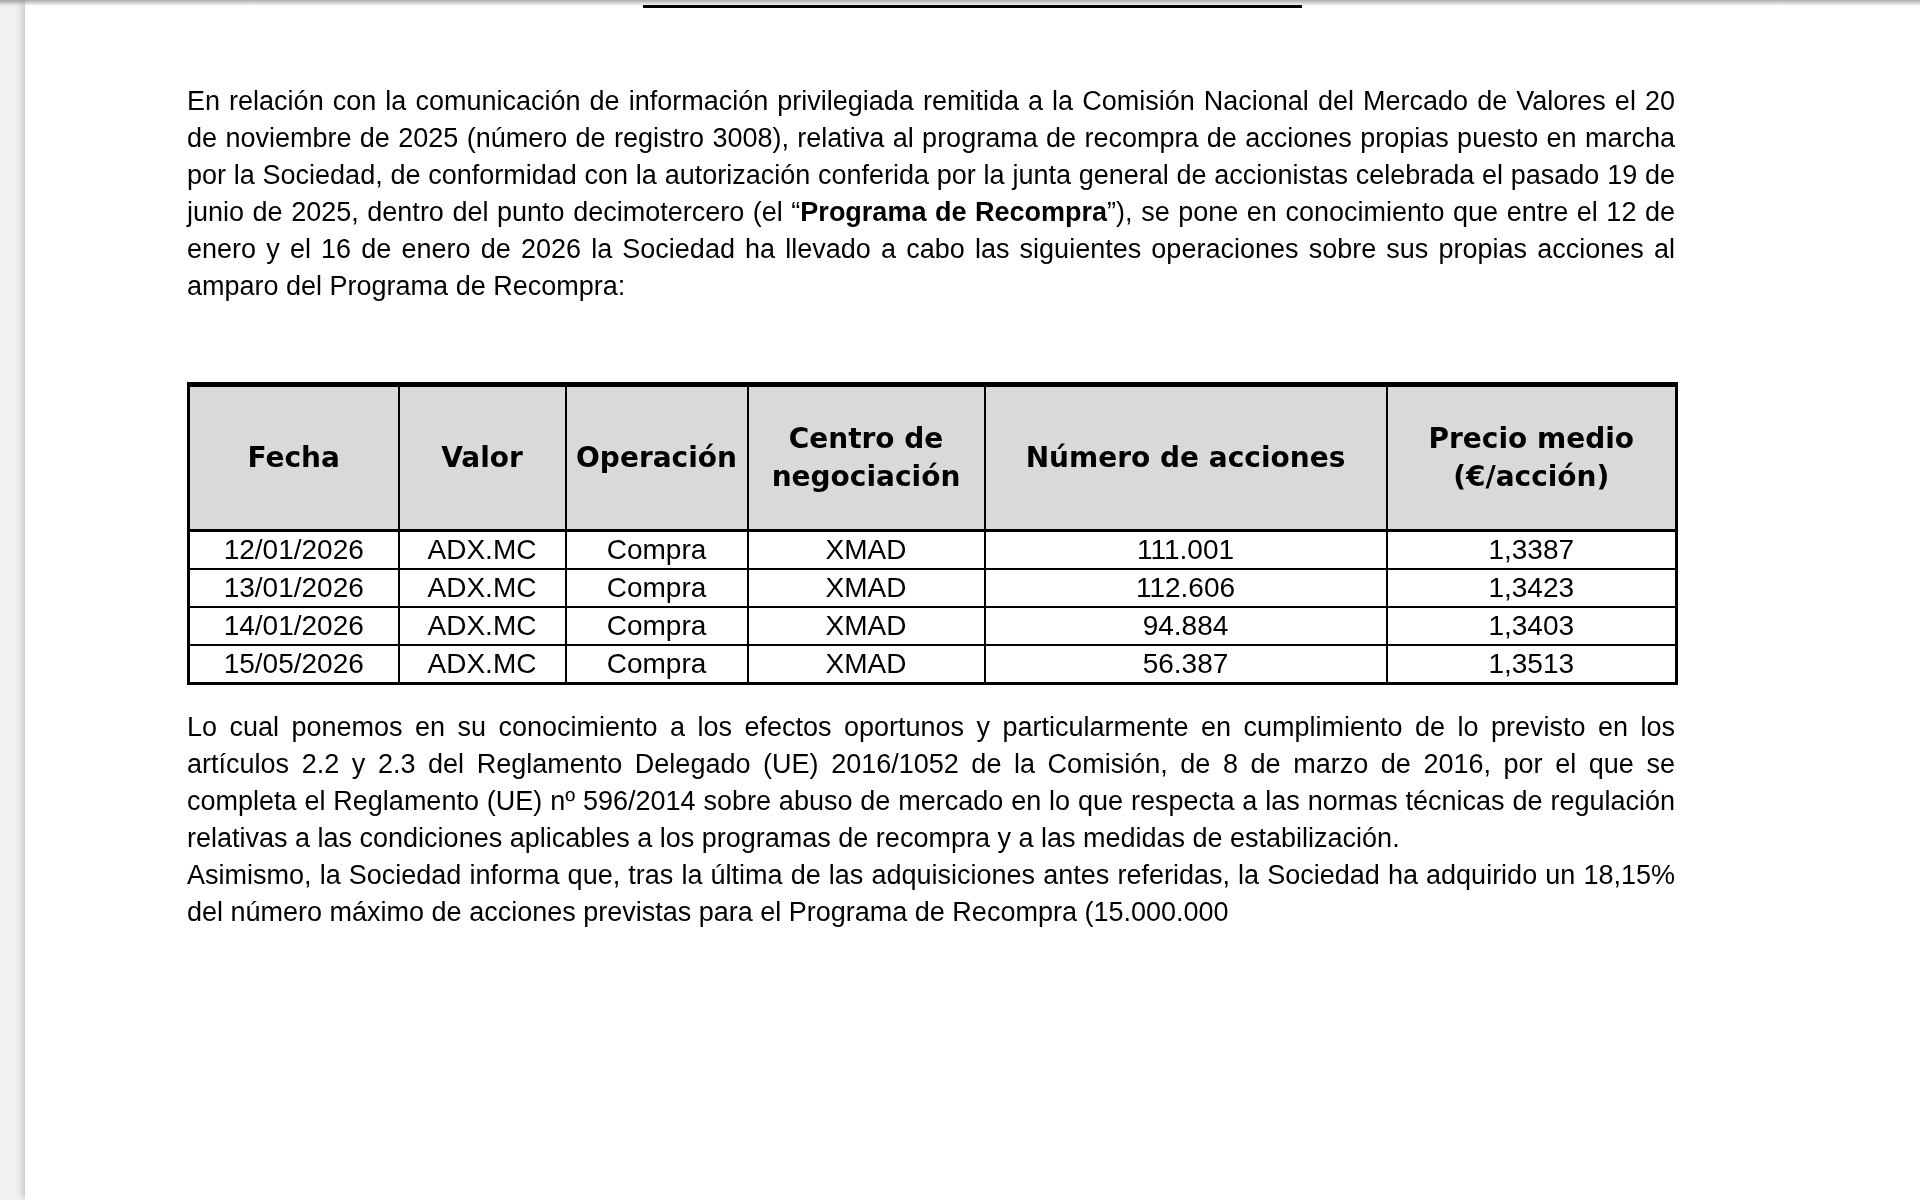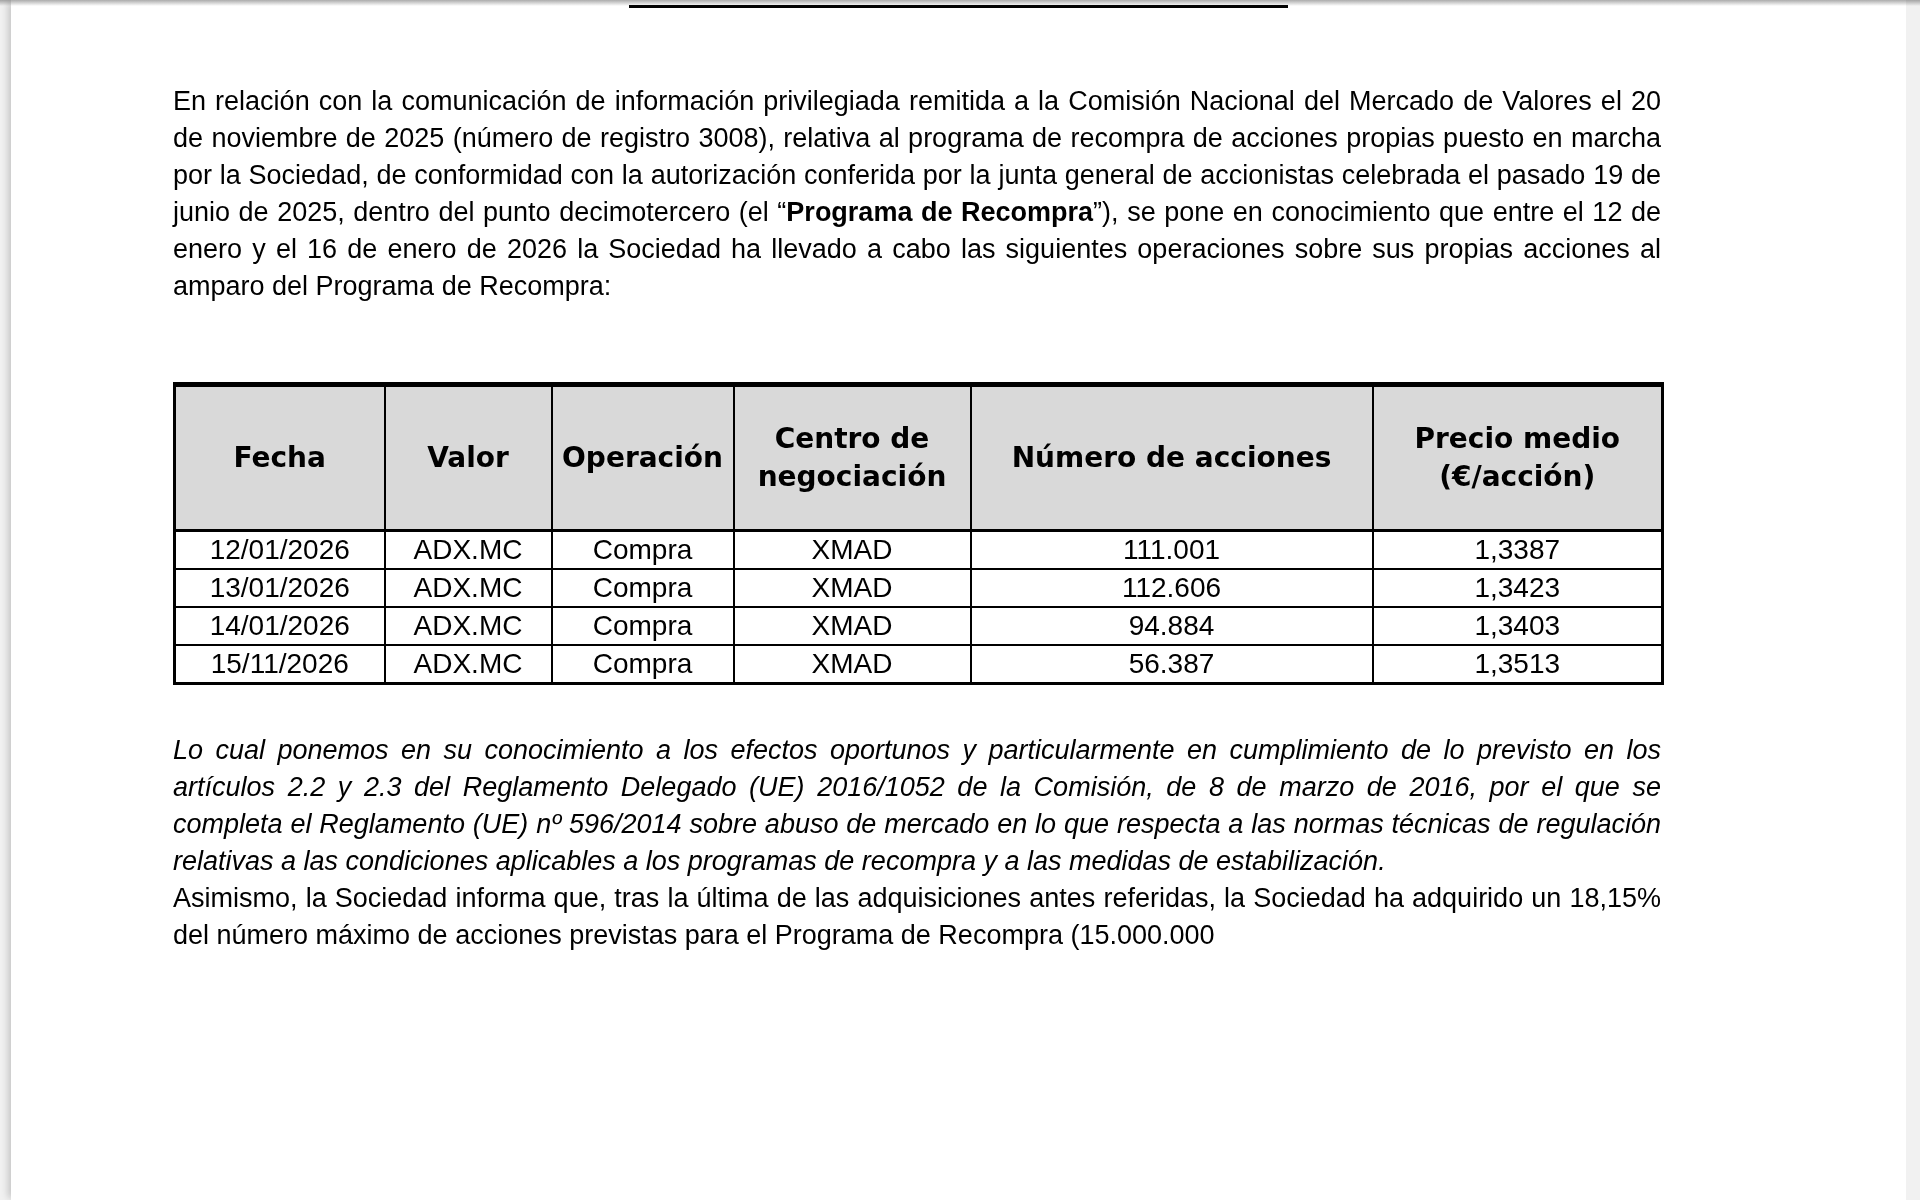--- a/index.html
+++ b/index.html
@@ -7,21 +7,21 @@
     padding: 0;
     width: 1920px;
     height: 1200px;
     overflow: hidden;
     background: #f1f1f1;
     font-family: "Liberation Sans", sans-serif;
   }
   .viewer { position: absolute; inset: 0; width: 1920px; height: 1200px; }
   .page {
     position: absolute;
-    left: 11px; top: 0;
+    left: 25px; top: 0;
     width: 1895px; height: 1200px;
     background: #ffffff;
     box-shadow: -5px 0 7px -2px rgba(0,0,0,0.18);
   }
   .top-shade {
     position: absolute;
     left: 0; top: 0;
     width: 1920px; height: 6px;
     background: linear-gradient(to bottom, rgba(70,70,70,0.45), rgba(255,255,255,0));
     z-index: 20;
@@ -58,21 +58,21 @@
     font-size: 27px;
     line-height: 37px;
     color: #000;
     text-align: justify;
     margin: 0;
   }
   .para .b { font-weight: bold; }
   .p-intro     { margin-top: 83px; }
   .tbl-wrap    { margin-top: 77px; border-radius: 15px; }
   .p-annex     { margin-top: 60px; }
-  .p-regulation{ margin-top: 47px; font-style: italic; }
+  .p-regulation{ margin-top: 24px; }
   .p-progress  { }
 
   table.buyback {
     border-collapse: collapse;
     width: 1488px;
     table-layout: fixed;
     color: #000;
   }
   table.buyback col.c-fecha  { width: 210px; }
   table.buyback col.c-valor  { width: 167px; }
@@ -162,21 +162,21 @@
               </tr>
               <tr>
                 <td>14/01/2026</td>
                 <td>ADX.MC</td>
                 <td>Compra</td>
                 <td>XMAD</td>
                 <td>94.884</td>
                 <td>1,3403</td>
               </tr>
               <tr>
-                <td>15/11/2026</td>
+                <td>15/05/2026</td>
                 <td>ADX.MC</td>
                 <td>Compra</td>
                 <td>XMAD</td>
                 <td>56.387</td>
                 <td>1,3513</td>
               </tr>
             </tbody>
         </table>
       </div>
 

